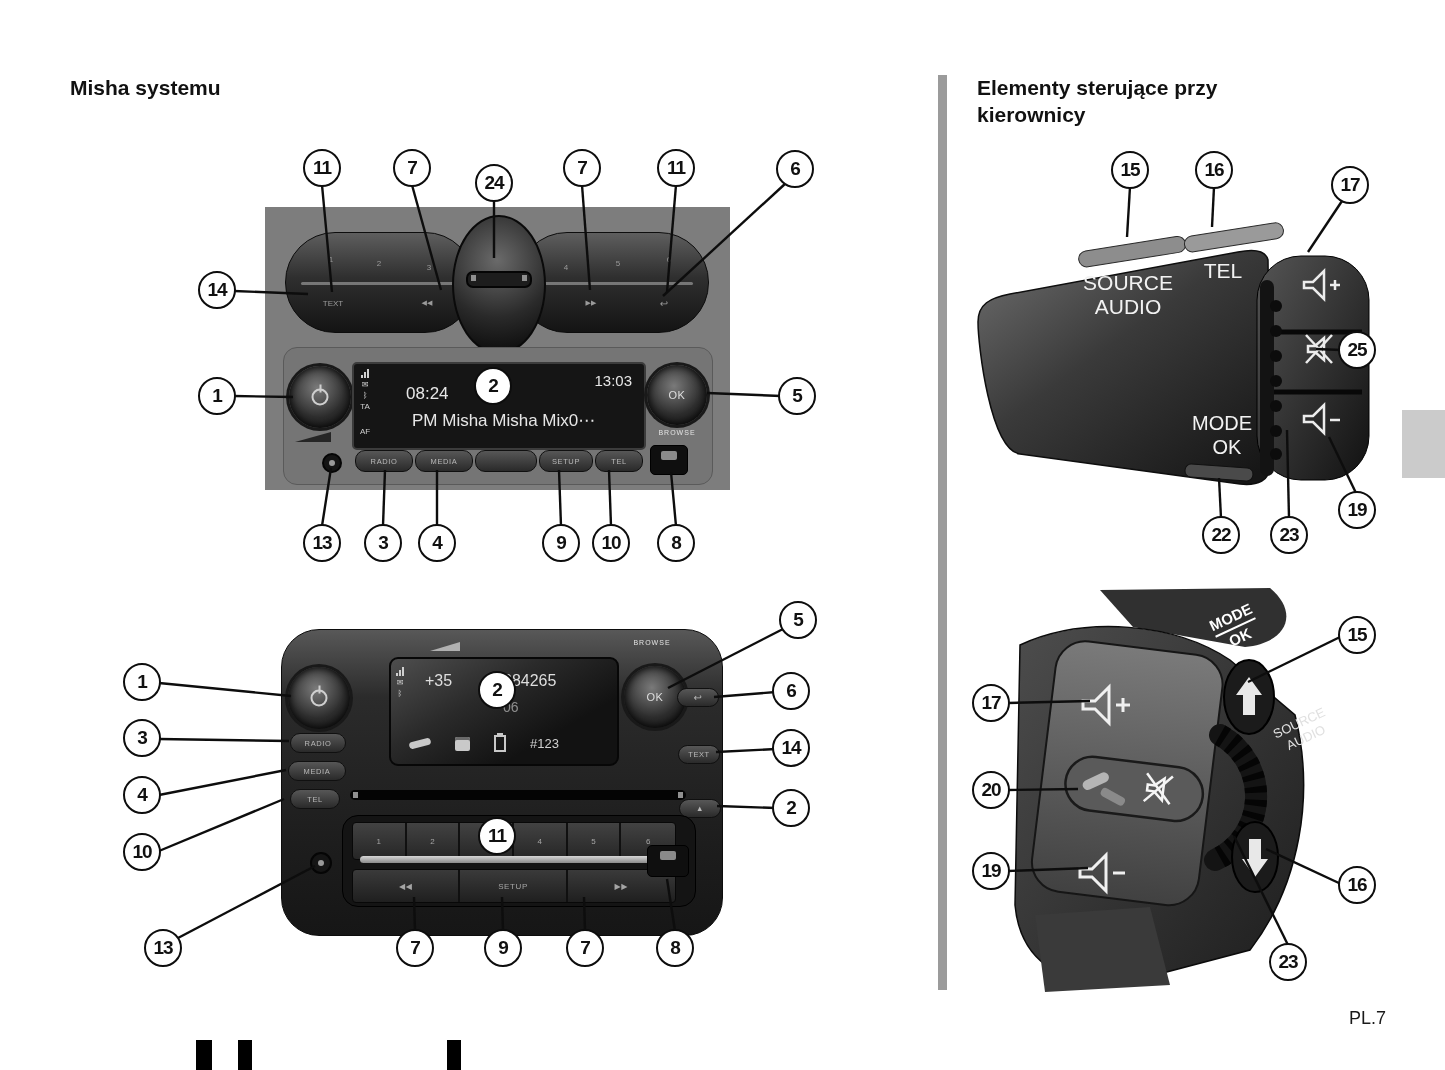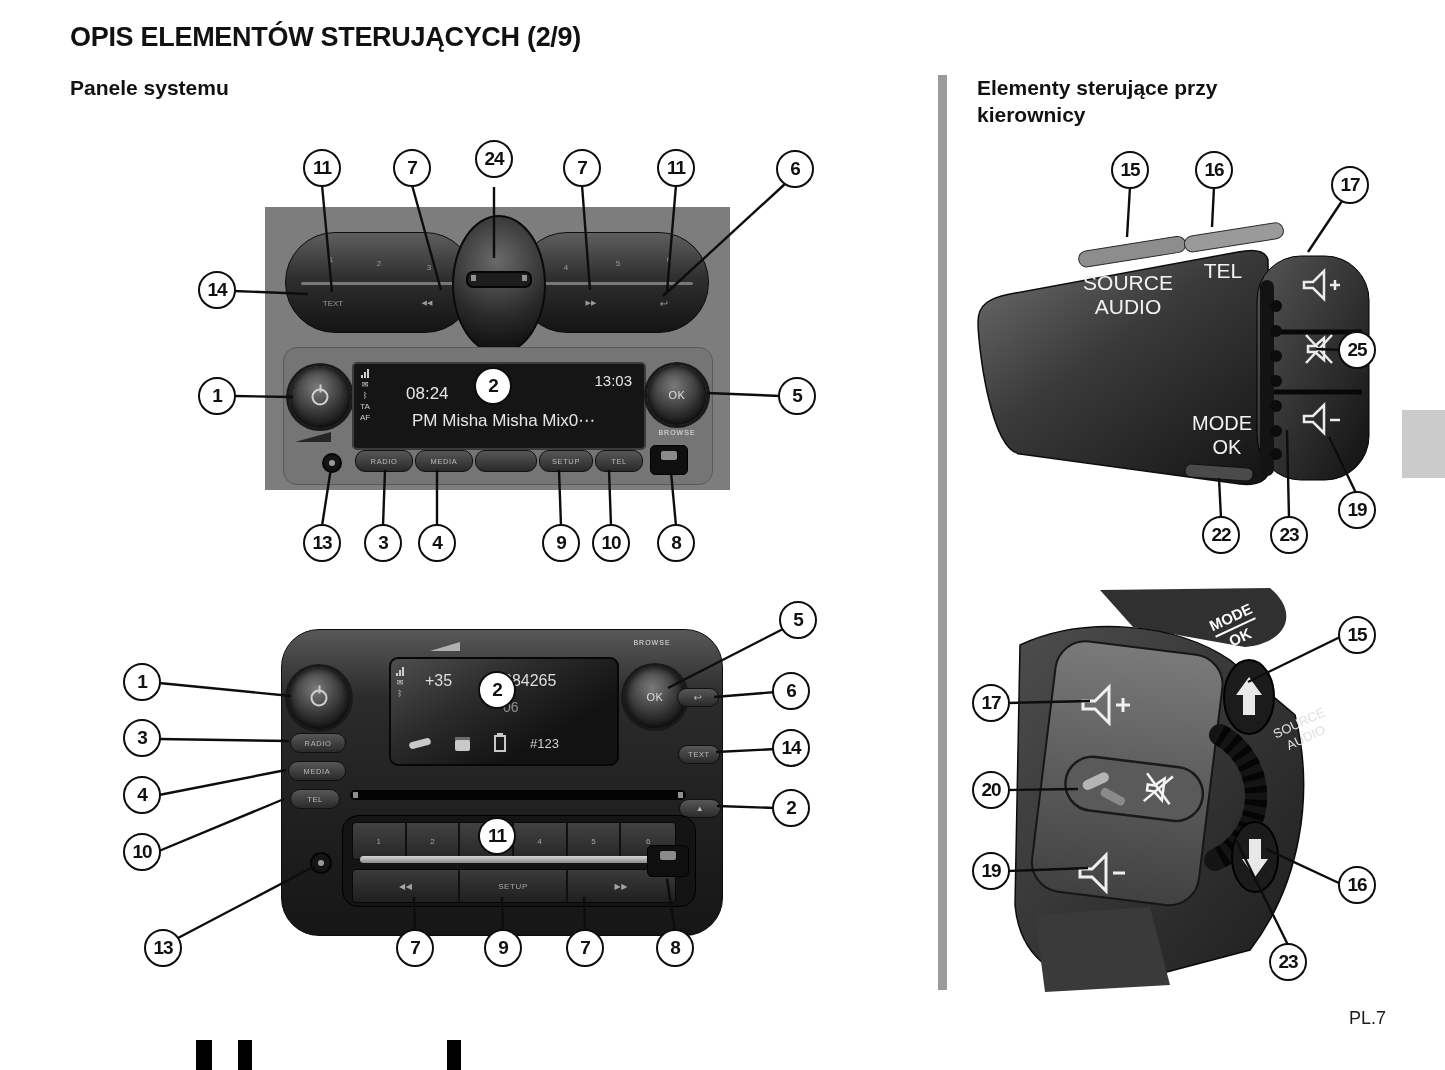--- a/index.html
+++ b/index.html
@@ -96,22 +96,21 @@
 
   
   .stalk{z-index:10;}
   svg text{font-family:"Liberation Sans",sans-serif;}
 </style>
 </head>
 <body>
 
 <div class="page">
 
-  <div class="abs title">OPIS ELEMENTÓW STERUJĄCYCH (2/9)</div>
-  <div class="abs subhead" style="left:70px;top:76px;">Panele systemu</div>
+  <div class="abs subhead" style="left:70px;top:76px;">Misha systemu</div>
   <div class="abs divider"></div>
   <div class="abs subhead" style="left:977px;top:76px;">Elementy sterujące przy</div>
   <div class="abs subhead" style="left:977px;top:103px;">kierownicy</div>
   <div class="abs side-tab"></div>
   <div class="abs pagenum">PL.7</div>
   <div class="abs crop-bar" style="left:196px;top:1040px;width:16px;height:30px;"></div>
   <div class="abs crop-bar" style="left:238px;top:1040px;width:14px;height:30px;"></div>
   <div class="abs crop-bar" style="left:447px;top:1040px;width:14px;height:30px;"></div>
 
   <div class="abs panel1">
@@ -147,21 +146,21 @@
     <div class="lcd lcd1">
       <div class="stat-col">
         <span class="sigbars">
             <i style="height:3px;"></i>
             <i style="height:6px;"></i>
             <i style="height:9px;"></i>
           </span>
         <span>✉</span>
         <span>ᛒ</span>
         <span>TA</span>
-        <span style="">AF</span>
+        <span style="margin-top:14px;">AF</span>
       </div>
       <div class="abs" style="left:52px;top:20px;font-size:17px;">08:24</div>
       <div class="abs" style="right:12px;top:8px;font-size:15px;">13:03</div>
       <div class="abs" style="left:58px;top:46px;font-size:17px;white-space:nowrap;">PM Misha Misha Mix0⋯</div>
     </div>
 
     <div class="knob" style="left:382px;top:158px;width:60px;height:60px;">
       <span class="okword">OK</span>
     </div>
     <div class="tiny-label" style="left:382px;top:222px;width:60px;">BROWSE</div>
@@ -385,21 +384,21 @@
       <line x1="1008" y1="790" x2="1078" y2="789" stroke="#0d0d0d" stroke-width="2.4"></line>
       <line x1="1008" y1="871" x2="1088" y2="868" stroke="#0d0d0d" stroke-width="2.4"></line>
       <line x1="1340" y1="637" x2="1248" y2="682" stroke="#0d0d0d" stroke-width="2.4"></line>
       <line x1="1341" y1="884" x2="1266" y2="849" stroke="#0d0d0d" stroke-width="2.4"></line>
       <line x1="1288" y1="945" x2="1234" y2="836" stroke="#0d0d0d" stroke-width="2.4"></line>
     </svg>
 
   <div id="callouts">
       <div class="callout" style="left: 322px; top: 168px;">11</div>
       <div class="callout" style="left: 412px; top: 168px;">7</div>
-      <div class="callout" style="left: 494px; top: 159px;">24</div>
+      <div class="callout" style="left: 494px; top: 183px;">24</div>
       <div class="callout" style="left: 582px; top: 168px;">7</div>
       <div class="callout" style="left: 676px; top: 168px;">11</div>
       <div class="callout" style="left: 795px; top: 169px;">6</div>
       <div class="callout" style="left: 217px; top: 290px;">14</div>
       <div class="callout" style="left: 217px; top: 396px;">1</div>
       <div class="callout" style="left: 493px; top: 386px;">2</div>
       <div class="callout" style="left: 797px; top: 396px;">5</div>
       <div class="callout" style="left: 322px; top: 543px;">13</div>
       <div class="callout" style="left: 383px; top: 543px;">3</div>
       <div class="callout" style="left: 437px; top: 543px;">4</div>

